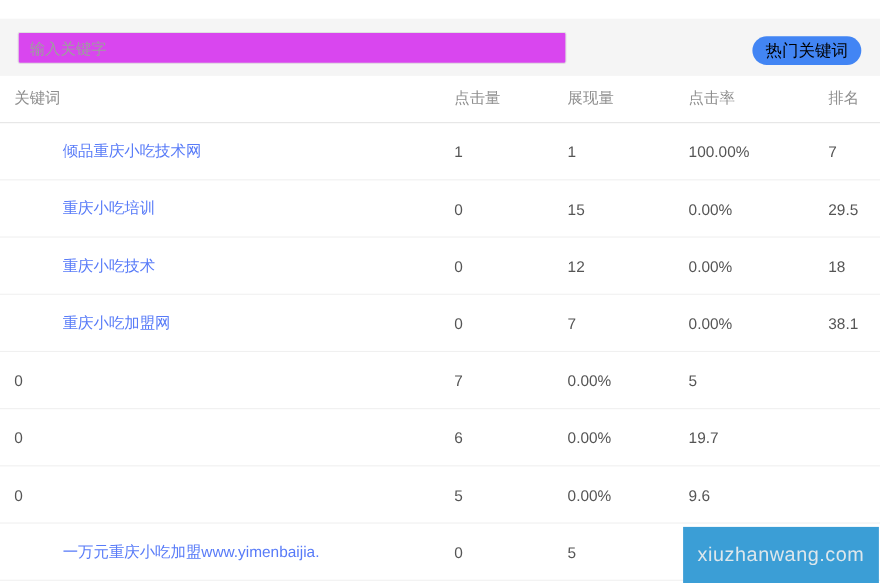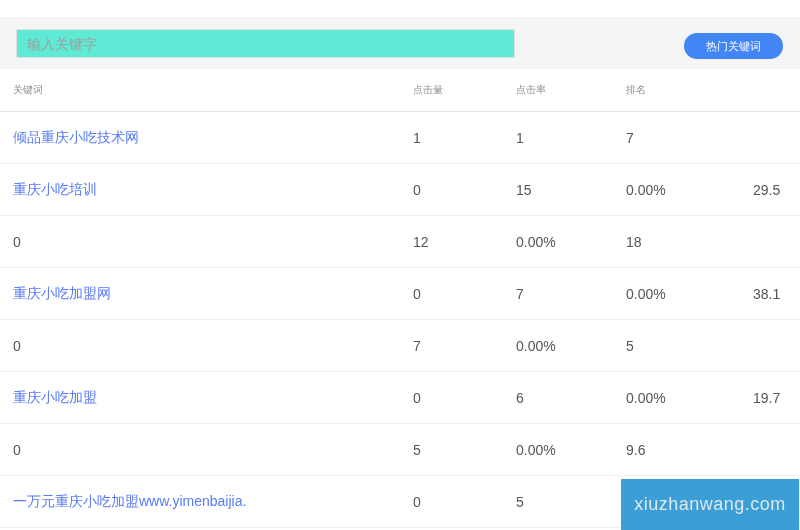--- a/index.html
+++ b/index.html
@@ -18,69 +18,70 @@
     height: 52px;
     background: var(--toolbar_bg, #f5f5f5);
   }
   .search-input {
     position: absolute;
     left: 16px; top: 12px;
     width: 499px; height: 29px;
     box-sizing: border-box;
     border: 1px solid #e0e0e0;
     border-radius: 2px;
-    background: #5eead4;
+    background: #d946ef;
     padding: 0 10px;
     font-size: 14px;
     color: #333333;
     font-family: inherit;
     outline: none;
   }
   .search-input::placeholder { color: #9e9e9e; }
   .hot-btn {
     position: absolute;
     left: 684px; top: 16px;
     width: 99px; height: 26px;
     border: none;
     border-radius: 13px;
     background: var(--accent, #4285f4);
-    color: #ffffff;
-    font-size: 11px;
+    color: #000000;
+    font-size: 15px;
     font-family: inherit;
     display: flex; align-items: center; justify-content: center;
     cursor: pointer;
     padding: 0;
   }
 
   
   .tbl { width: 800px; }
   .trow {
     display: grid;
     grid-template-columns: 400px 103px 110px 127px 1fr;
     padding-left: 13px;
     align-items: center;
     box-sizing: border-box;
   }
   .thead {
     height: 43px;
     border-bottom: 1px solid #e5e5e5;
     color: var(--header_text, #8e8e8e);
-    font-size: 10px;
+    font-size: 14px;
   }
   .tr {
     height: 52px;
     border-bottom: 1px solid #f0f0f0;
     font-size: 14px;
     color: var(--cell_text, #555555);
   }
   .tr .kw a {
     color: var(--link, #587bf8);
     text-decoration: none;
     font-size: 14px;
     cursor: pointer;
+    margin-left: 44px;
   }
   .cell { overflow: hidden; white-space: nowrap; }
 
   
   .watermark {
     position: absolute;
     left: 621px; top: 479px;
     width: 178px; height: 51px;
     background: var(--watermark_bg, #3b9ed6);
     display: flex; align-items: center; justify-content: center;
@@ -97,44 +98,49 @@
 
 <div class="toolbar">
   <input class="search-input" type="text" placeholder="输入关键字" style="">
   <button class="hot-btn">热门关键词</button>
 </div>
 
 <div class="tbl">
   <div class="trow thead">
     <div class="cell">关键词</div>
     <div class="cell">点击量</div>
+    <div class="cell">展现量</div>
     <div class="cell">点击率</div>
     <div class="cell">排名</div>
   </div>
   <div id="tbody">
   <div class="trow tr">
     <div class="cell kw">
       <a>倾品重庆小吃技术网</a>
     </div>
     <div class="cell">1</div>
     <div class="cell">1</div>
+    <div class="cell">100.00%</div>
     <div class="cell">7</div>
   </div>
 
   <div class="trow tr">
     <div class="cell kw">
       <a>重庆小吃培训</a>
     </div>
     <div class="cell">0</div>
     <div class="cell">15</div>
     <div class="cell">0.00%</div>
     <div class="cell">29.5</div>
   </div>
 
   <div class="trow tr">
+    <div class="cell kw">
+      <a>重庆小吃技术</a>
+    </div>
     <div class="cell">0</div>
     <div class="cell">12</div>
     <div class="cell">0.00%</div>
     <div class="cell">18</div>
   </div>
 
   <div class="trow tr">
     <div class="cell kw">
       <a>重庆小吃加盟网</a>
     </div>
@@ -145,23 +151,20 @@
   </div>
 
   <div class="trow tr">
     <div class="cell">0</div>
     <div class="cell">7</div>
     <div class="cell">0.00%</div>
     <div class="cell">5</div>
   </div>
 
   <div class="trow tr">
-    <div class="cell kw">
-      <a>重庆小吃加盟</a>
-    </div>
     <div class="cell">0</div>
     <div class="cell">6</div>
     <div class="cell">0.00%</div>
     <div class="cell">19.7</div>
   </div>
 
   <div class="trow tr">
     <div class="cell">0</div>
     <div class="cell">5</div>
     <div class="cell">0.00%</div>

